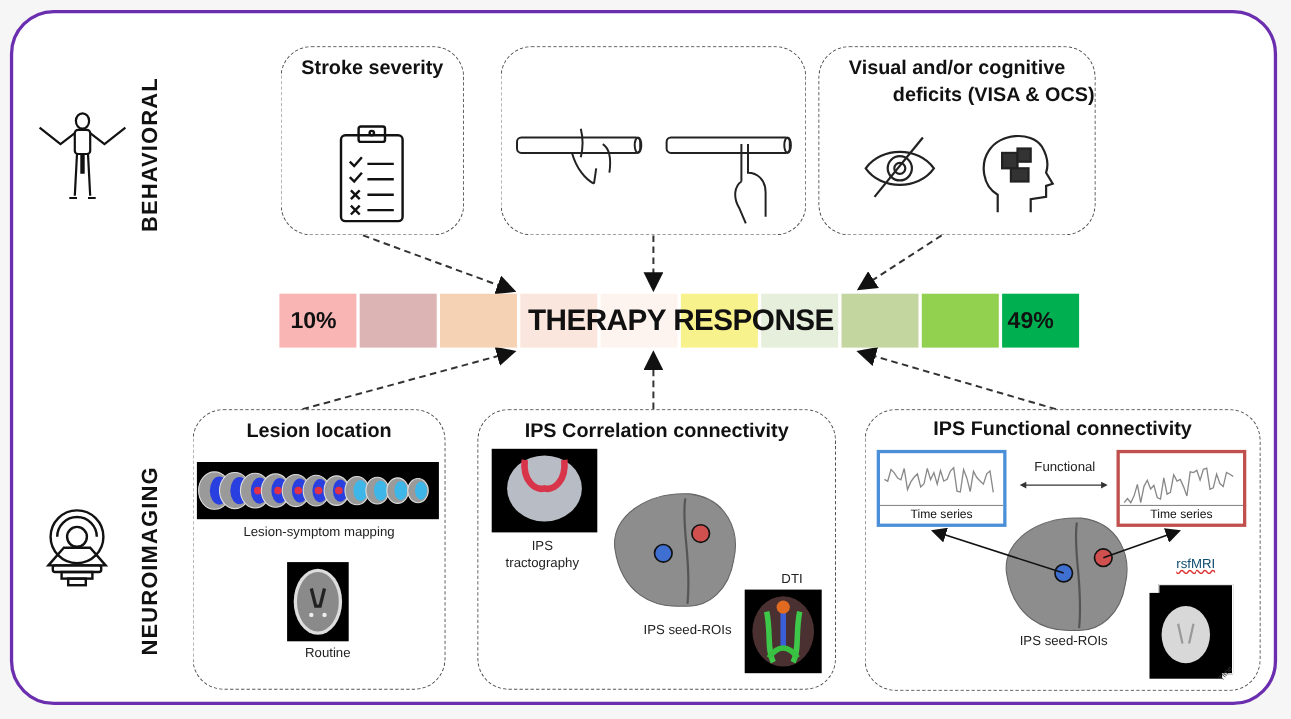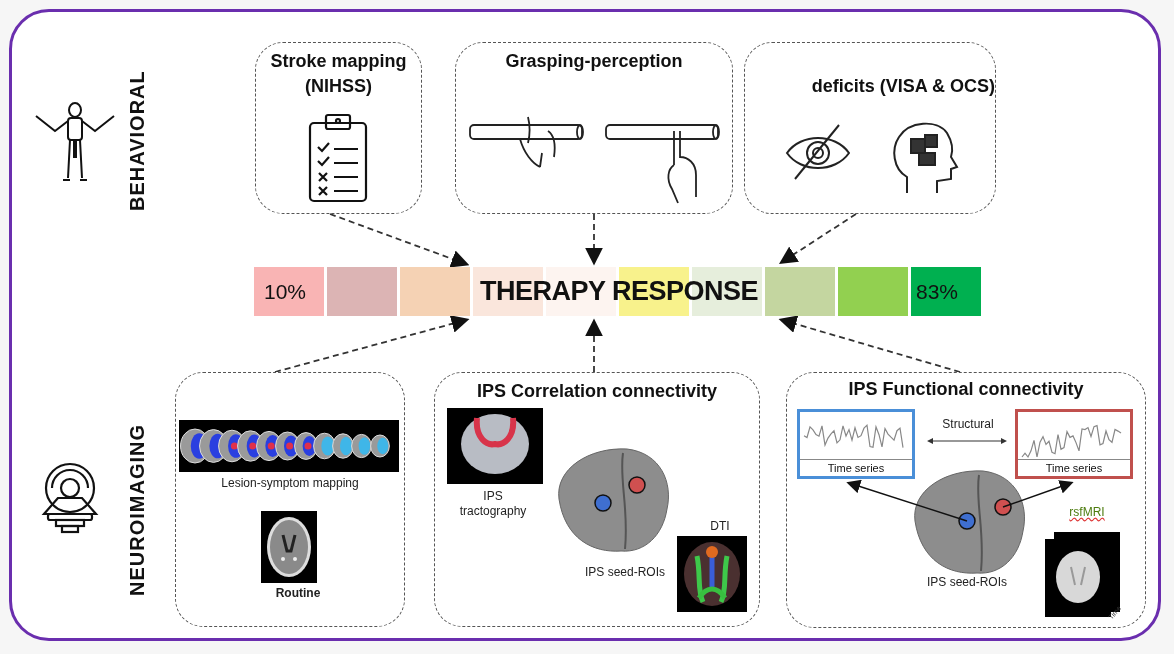--- a/index.html
+++ b/index.html
@@ -10,21 +10,21 @@
   .abs { position: absolute; }
   .dbox { position: absolute; border: 1.6px dashed #555; border-radius: 28px; box-sizing: border-box; background: #fff; }
   .box-title { position: absolute; left: 0; right: 0; text-align: center; font-weight: bold;
                font-size: 18px; line-height: 24px; color: #111; }
   .vlabel { position: absolute; font-weight: bold; font-size: 20px; letter-spacing: 1px;
             transform-origin: left top; transform: rotate(-90deg); white-space: nowrap; color: #111; }
   .bar { position: absolute; left: 254px; top: 267px; height: 49px; display: flex; gap: 3px; }
   .seg { width: 70px; height: 49px; }
   .bar-title { position: absolute; left: 254px; width: 730px; top: 267px; height: 49px;
                text-align: center; font-weight: bold; font-size: 27px; line-height: 49px; letter-spacing: -0.5px; }
-  .bar-end { position: absolute; top: 267px; height: 49px; line-height: 49px; font-weight: normal; font-size: 21px; }
+  .bar-end { position: absolute; top: 267px; height: 49px; line-height: 49px; font-weight: bold; font-size: 21px; }
   .cap { position: absolute; font-size: 12px; color: #222; text-align: center; white-space: nowrap; }
   .img-dark { position: absolute; background: #000; }
   .ts-box { position: absolute; border: 3px solid; background: #fff; box-sizing: border-box; }
   .ts-label { position: absolute; left: 0; right: 0; bottom: 0; height: 16px; border-top: 1px solid #888;
               font-size: 11px; font-weight: normal; text-align: center; line-height: 16px; }
   svg { overflow: visible; }
 </style>
 </head>
 <body>
 
@@ -45,45 +45,44 @@
   <circle cx="32" cy="26" r="24"></circle>
   <path d="M14 26 A18 18 0 0 1 50 26"></path>
   <circle cx="32" cy="26" r="9"></circle>
   <path d="M20 36 L6 52 L58 52 L44 36 Z"></path>
   <rect x="10" y="52" width="44" height="6" rx="2"></rect>
   <rect x="18" y="58" width="28" height="6"></rect>
   <rect x="24" y="64" width="16" height="6"></rect>
 </svg>
 
 <div class="dbox" style="left:255px; top:42px; width:167px; height:172px;">
-  <div class="box-title" style="top:6px;">Stroke mapping</div>
-  <div class="box-title" style="top:31px;">(NIHSS)</div>
+  <div class="box-title" style="top:6px;">Stroke severity</div>
   <svg class="abs" style="left:50px; top:70px;" width="64" height="90" viewBox="0 0 64 90" fill="none" stroke="#111" stroke-width="2.2">
     <rect x="4" y="10" width="56" height="78" rx="4"></rect>
     <rect x="20" y="2" width="24" height="14" rx="2"></rect>
     <circle cx="32" cy="8" r="2"></circle>
     <path d="M12 34 l4 4 l7 -8 M12 48 l4 4 l7 -8"></path>
     <path d="M13 60 l8 8 M21 60 l-8 8 M13 74 l8 8 M21 74 l-8 8"></path>
     <path d="M28 36 H52 M28 50 H52 M28 64 H52 M28 78 H52"></path>
   </svg>
 </div>
 
 <div class="dbox" style="left:455px; top:42px; width:278px; height:172px;">
-  <div class="box-title" style="top:6px;">Grasping-perception</div>
   <svg class="abs" style="left:12px; top:70px;" width="256" height="100" viewBox="0 0 256 100" fill="none" stroke="#222" stroke-width="1.8">
     <rect x="2" y="12" width="112" height="14" rx="4"></rect>
     <ellipse cx="112" cy="19" rx="3" ry="7"></ellipse>
     <path d="M60 4 C62 12 62 22 60 30 M52 26 C56 40 64 50 72 54 M72 54 L74 40 M80 18 C86 22 88 30 86 44"></path>
     <rect x="138" y="12" width="112" height="14" rx="4"></rect>
     <ellipse cx="248" cy="19" rx="3" ry="7"></ellipse>
     <path d="M206 18 L206 52 M212 18 L212 44 C220 44 228 50 228 62 L228 84 M206 52 C200 56 198 66 204 76 L210 90"></path>
   </svg>
 </div>
 
 <div class="dbox" style="left:744px; top:42px; width:252px; height:172px;">
+  <div class="box-title" style="top:6px;">Visual and/or cognitive</div>
   <div class="box-title" style="top:31px;text-align:right;">deficits (VISA &amp; OCS)</div>
   <svg class="abs" style="left:38px; top:80px;" width="70" height="60" viewBox="0 0 70 60" fill="none" stroke="#222" stroke-width="2">
     <path d="M4 30 C18 10 52 10 66 30 C52 50 18 50 4 30 Z"></path>
     <circle cx="35" cy="30" r="11"></circle>
     <circle cx="35" cy="30" r="5"></circle>
     <path d="M56 2 L12 56"></path>
   </svg>
   <svg class="abs" style="left:140px; top:74px;" width="80" height="80" viewBox="0 0 80 80" fill="none" stroke="#222" stroke-width="2">
     <path d="M22 76 L22 60 C8 52 6 32 14 20 C24 4 52 2 62 16 C68 26 68 34 66 40 L72 50 L66 52 L66 62 L52 64 L52 76"></path>
     <rect x="26" y="22" width="14" height="14" fill="#333"></rect>
@@ -115,23 +114,24 @@
     <div class="seg" style="background: rgb(250, 230, 220);"></div>
     <div class="seg" style="background: rgb(253, 244, 240);"></div>
     <div class="seg" style="background: rgb(248, 242, 140);"></div>
     <div class="seg" style="background: rgb(230, 238, 220);"></div>
     <div class="seg" style="background: rgb(196, 214, 160);"></div>
     <div class="seg" style="background: rgb(146, 208, 80);"></div>
     <div class="seg" style="background: rgb(0, 176, 80);"></div>
   </div>
 <div class="bar-title">THERAPY RESPONSE</div>
 <div class="bar-end" style="left:264px;">10%</div>
-<div class="bar-end" style="left:916px;">83%</div>
+<div class="bar-end" style="left:916px;">49%</div>
 
 <div class="dbox" style="left:175px; top:372px; width:230px; height:255px;">
+  <div class="box-title" style="top:6px;">Lesion location</div>
   <div class="img-dark" style="left:3px; top:47px; width:220px; height:52px;">
     <svg width="220" height="52" viewBox="0 0 220 52">
       <g id="slices">
           <ellipse cx="16" cy="26" rx="14.45" ry="17" fill="#9a9a9a" stroke="#ddd"></ellipse>
           <ellipse cx="20.25" cy="26" rx="8.5" ry="12.75" fill="#2a3fe0"></ellipse>
           <ellipse cx="34.5" cy="26" rx="13.939999999999998" ry="16.4" fill="#9a9a9a" stroke="#ddd"></ellipse>
           <ellipse cx="38.6" cy="26" rx="8.2" ry="12.299999999999999" fill="#2a3fe0"></ellipse>
           <ellipse cx="53" cy="26" rx="13.43" ry="15.8" fill="#9a9a9a" stroke="#ddd"></ellipse>
           <ellipse cx="56.95" cy="26" rx="7.9" ry="11.850000000000001" fill="#2a3fe0"></ellipse>
           <circle cx="55.37" cy="26" r="3.5" fill="#e0304a"></circle>
@@ -161,21 +161,21 @@
   <div class="cap" style="left:0; right:0; top:103px;">Lesion-symptom mapping</div>
   <div class="img-dark" style="left:85px; top:138px; width:56px; height:72px;">
     <svg width="56" height="72" viewBox="0 0 56 72">
       <ellipse cx="28" cy="36" rx="22" ry="30" fill="#ddd"></ellipse>
       <ellipse cx="28" cy="36" rx="19" ry="27" fill="#8a8a8a"></ellipse>
       <path d="M22 24 L26 40 L30 40 L34 24" stroke="#222" stroke-width="3" fill="none"></path>
       <circle cx="22" cy="48" r="2" fill="#eee"></circle>
         <circle cx="34" cy="48" r="2" fill="#eee"></circle>
     </svg>
   </div>
-  <div class="cap" style="left:16px; right:0; top:213px;font-weight:bold;">Routine</div>
+  <div class="cap" style="left:16px; right:0; top:213px;">Routine</div>
 </div>
 
 <div class="dbox" style="left:434px; top:372px; width:326px; height:255px;">
   <div class="box-title" style="top:6px;">IPS Correlation connectivity</div>
   <div class="img-dark" style="left:12px; top:35px; width:96px; height:76px;">
     <svg width="96" height="76" viewBox="0 0 96 76">
       <ellipse cx="48" cy="36" rx="34" ry="30" fill="#b8bcc4"></ellipse>
       <path d="M30 10 C28 30 40 38 48 36 C56 38 68 30 66 10" stroke="#d8344a" stroke-width="6" fill="none"></path>
     </svg>
   </div>
@@ -201,21 +201,21 @@
 </div>
 
 <div class="dbox" style="left:786px; top:372px; width:360px; height:256px;">
   <div class="box-title" style="top:4px;text-align:center;">IPS Functional connectivity</div>
   <div class="ts-box" style="left:10px; top:36px; width:118px; height:70px; border-color:#4a8fd8;">
     <svg class="abs" style="left:4px; top:6px;" width="108" height="40" viewBox="0 0 108 40">
         <polyline id="ts-left" fill="none" stroke="#888" stroke-width="1.2" points="0,17.8 3,19.5 6,8.8 9,11.9 12,16.6 15,18.2 18,7.9 21,27.1 24,20.1 27,15.9 30,12.8 33,24.8 36,21.8 39,7.8 42,18.0 45,11.6 48,22.1 51,9.8 54,19.4 57,17.7 60,10.2 63,7.2 66,28.5 69,29.3 72,8.9 75,16.7 78,28.9 81,10.5 84,16.1 87,19.2 90,22.1 93,12.7 96,10.1 99,29.7"></polyline>
       </svg>
     <div class="ts-label">Time series</div>
   </div>
-  <div class="cap" style="left:136px; width:90px; top:44px;">Structural</div>
+  <div class="cap" style="left:136px; width:90px; top:44px;">Functional</div>
   <svg class="abs" style="left:140px; top:63px;" width="80" height="10">
     <path d="M4 5 L76 5" stroke="#333" stroke-width="1.2"></path>
     <path d="M0 5 L6 2 L6 8 Z M80 5 L74 2 L74 8 Z" fill="#333"></path>
   </svg>
   <div class="ts-box" style="left:228px; top:36px; width:118px; height:70px; border-color:#c0504d;">
     <svg class="abs" style="left:4px; top:6px;" width="108" height="40" viewBox="0 0 108 40">
         <polyline id="ts-right" fill="none" stroke="#888" stroke-width="1.2" points="0,39.0 3,35.2 6,39.0 9,32.8 12,22.3 15,39.0 18,24.1 21,18.6 24,26.5 27,23.3 30,34.3 33,35.7 36,16.5 39,31.2 42,29.5 45,13.6 48,19.4 51,17.9 54,24.6 57,32.9 60,10.9 63,11.6 66,9.6 69,18.5 72,8.6 75,7.6 78,26.8 81,25.5 84,13.0 87,21.6 90,24.3 93,11.5 96,13.1 99,15.1"></polyline>
       </svg>
     <div class="ts-label">Time series</div>
   </div>
@@ -228,21 +228,21 @@
   <svg class="abs" style="left:0; top:0;" width="360" height="256">
     <defs>
         <marker id="ah2" markerWidth="10" markerHeight="10" refX="8" refY="5" orient="auto">
           <path d="M0 0 L10 5 L0 10 Z" fill="#111"></path>
         </marker>
       </defs>
     <path d="M180 148 L62 110" stroke="#111" stroke-width="1.4" marker-end="url(#ah2)"></path>
     <path d="M216 134 L284 110" stroke="#111" stroke-width="1.4" marker-end="url(#ah2)"></path>
   </svg>
   <div class="cap" style="left:120px; width:120px; top:202px;">IPS seed-ROIs</div>
-  <div class="cap" style="left:260px; width:80px; top:132px; color:#4d7c0f; text-decoration: underline wavy #d33;">rsfMRI</div>
+  <div class="cap" style="left:260px; width:80px; top:132px; color:#0c4a6e; text-decoration: underline wavy #d33;">rsfMRI</div>
   <div class="img-dark" style="left:266px; top:158px; width:66px; height:80px; border:1px solid #fff;"></div>
   <div class="img-dark" style="left:258px; top:166px; width:66px; height:78px;">
     <svg width="66" height="78" viewBox="0 0 66 78">
       <ellipse cx="33" cy="38" rx="22" ry="26" fill="#d8d8d8"></ellipse>
       <path d="M26 28 L30 46 M40 28 L36 46" stroke="#999" stroke-width="2"></path>
     </svg>
   </div>
   <div class="cap" style="left:320px; top:236px; font-size:7px; transform: rotate(-50deg); color:#333;">Time</div>
 </div>
 

